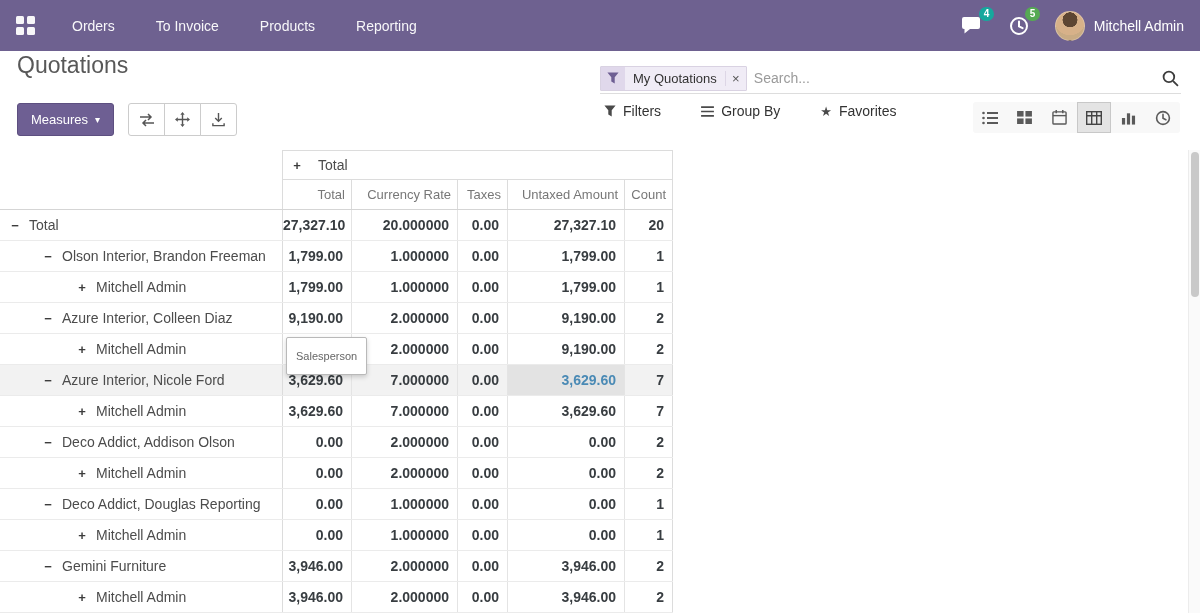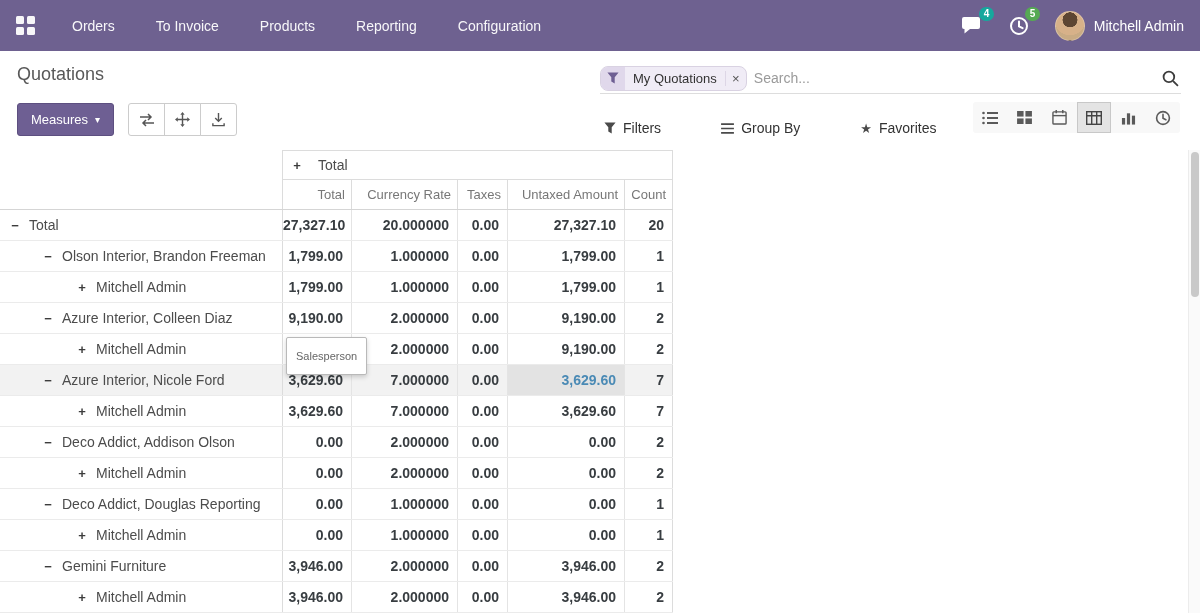--- a/index.html
+++ b/index.html
@@ -20,46 +20,46 @@
     padding:1px 4.5px; border-radius:8px; line-height:12px; }
   .badge-chat { background: var(--badge-chat); }
   .badge-act  { background: var(--badge-activity); }
   .user { display:flex; align-items:center; gap:9px; cursor:pointer; }
   .avatar { width:30px; height:30px; border-radius:50%; display:inline-block;
     background: radial-gradient(circle at 50% 28%, #5d4632 0 30%, #d7b189 31% 62%, #c9ab84 63%);
     border:1px solid rgba(255,255,255,.25); }
   .user-name { font-size:14px; color:#fff; }
 
   
-  .page-title { position:absolute; left:17px; top:64px; font-size:18px; color:#585858; }
+  .page-title { position:absolute; left:17px; top:52px; font-size:23px; color:#585858; }
   .searchbar { position:absolute; left:600px; top:63px; width:581px; height:31px;
     border-bottom:1px solid #ddd; display:flex; align-items:center; }
   .facet { display:inline-flex; align-items:center; height:25px; margin-right:7px;
-    border:1px solid #d9d2e2; border-radius:8px; background:#f0ecf6; overflow:hidden; }
+    border:1px solid #d9d2e2; border-radius:1px; background:#f0ecf6; overflow:hidden; }
   .facet-icon { width:24px; height:25px; display:flex; align-items:center; justify-content:center;
     background:#e0d8eb; color:var(--brand); }
   .facet-label { padding:0 8px; font-size:13px; color:#333; border-right:1px solid #ddd6e6; }
   .facet-remove { width:20px; text-align:center; font-size:13px; color:#555; cursor:pointer; }
   .search-input { flex:1; border:none; outline:none; font-size:14px; color:#000000; background:transparent; }
   .search-input::placeholder { color:#9a9a9a; }
   .search-glass { color:#3c3c3c; display:flex; align-items:center; padding-right:2px; cursor:pointer; }
 
   
   .controlbar { position:absolute; top:100px; left:0; right:0; height:50px; }
   .btn-measures { position:absolute; left:17px; top:3px; height:33px; padding:0 13px;
     background:var(--brand); color:#fff; font-size:13px; border:1px solid #5d4f80; border-radius:3px;
     display:flex; align-items:center; gap:7px; cursor:pointer; font-family:inherit; }
   .caret { font-size:10px; line-height:10px; }
   .icon-group { position:absolute; left:128px; top:3px; display:flex; }
   .igbtn { width:37px; height:33px; background:#fff; border:1px solid #ccc; margin-left:-1px;
     display:flex; align-items:center; justify-content:center; color:#555; cursor:pointer; }
   .igbtn:first-child { border-radius:3px 0 0 3px; margin-left:0; }
   .igbtn:last-child { border-radius:0 3px 3px 0; }
   .filter-tools { position:absolute; left:604px; top:3px; height:33px; display:flex;
-    align-items:flex-end; gap:60px; }
+    align-items:flex-start; gap:40px; }
   .ftool { display:flex; align-items:center; gap:7px; font-size:14px; color:#333;
     cursor:pointer; background:none; border:none; font-family:inherit; }
   .ftool .ficon { color:#4a4a4a; display:flex; align-items:center; }
   .star-glyph { font-size:13px; color:#4a4a4a; }
   .view-switcher { position:absolute; left:973px; top:2px; display:flex; background:#f8f8f8;
     border-radius:3px; }
   .vsbtn { width:34.5px; height:31px; display:flex; align-items:center; justify-content:center;
     color:#5a5a5a; border:1px solid transparent; background:transparent; cursor:pointer; }
   .vsbtn.active { background:#e4e4e4; border-color:#c8c8c8; color:#444; }
 
@@ -121,23 +121,20 @@
       </a>
       <a class="nav-item">
         <span>To Invoice</span>
       </a>
       <a class="nav-item">
         <span>Products</span>
       </a>
       <a class="nav-item">
         <span>Reporting</span>
       </a>
-      <a class="nav-item">
-        <span>Configuration</span>
-      </a>
     </nav>
   <div class="nav-right">
     <div class="nav-icon-wrap">
       <span style="display:flex">
         <svg width="21" height="19" viewBox="0 0 21 19">
             <path d="M2 1h14a2 2 0 0 1 2 2v8a2 2 0 0 1-2 2H8l-5.5 4.5V13H2a2 2 0 0 1-2-2V3a2 2 0 0 1 2-2z" fill="#fff"></path>
           </svg>
       </span>
       <span class="badge badge-chat">4</span>
     </div>

